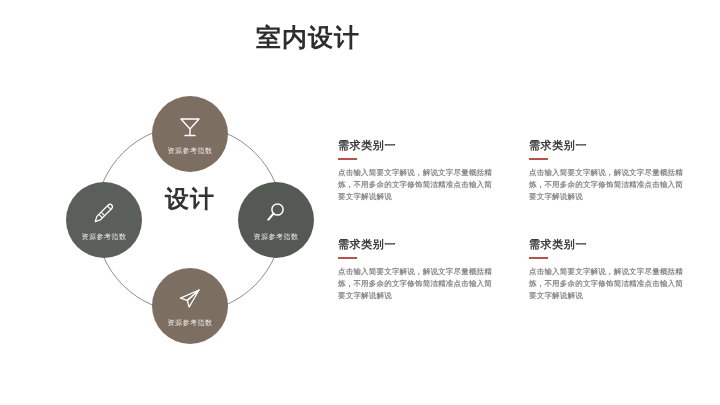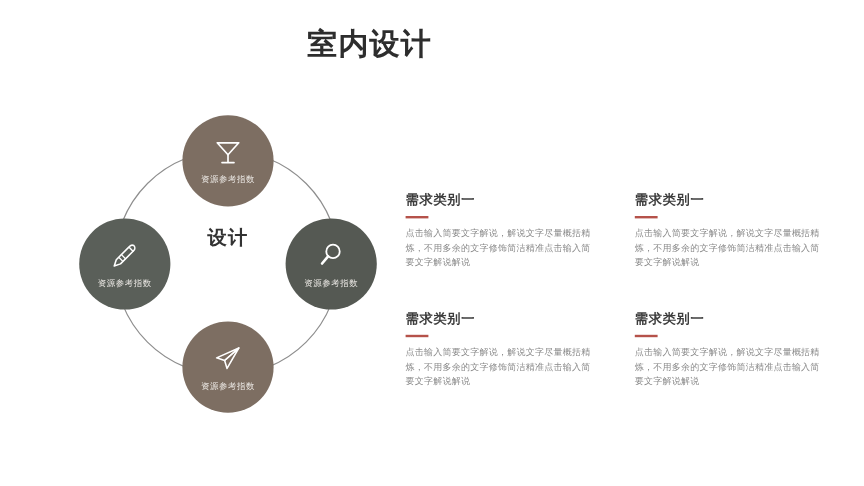--- a/index.html
+++ b/index.html
@@ -88,38 +88,37 @@
     line-height: 9px;
     white-space: nowrap;
   }
 
   .center-text {
     position: absolute;
     left: 83px;
     top: 96px;
     width: 90px;
     text-align: center;
-    font-size: 16px;
+    font-size: 24px;
     font-weight: bold;
     color: #333333;
     line-height: 21px;
     letter-spacing: 1px;
   }
 
   
   .blocks {
     position: absolute;
     left: 338px;
     top: 138px;
     width: 366px;
     display: grid;
     grid-template-columns: 175px 175px;
     grid-column-gap: 16px;
     grid-row-gap: 34px;
-    margin-top: 22px;
   }
   .block { width: 160px; }
   .block-title {
     font-size: 11px;
     font-weight: bold;
     color: #3d3d3d;
     letter-spacing: 0.6px;
     line-height: 14px;
     margin: 0;
   }
@@ -128,20 +127,21 @@
     height: 2px;
     background: #b5524a;
     margin: 6px 0 7px 0;
   }
   .block-body {
     font-size: 7.5px;
     color: #8a8a8a;
     line-height: 12px;
     letter-spacing: 0.2px;
     margin: 0;
+    font-weight: bold;
   }
 </style>
 </head>
 <body>
 
 <div class="header">
   <h1 class="page-title">室内设计</h1>
 </div>
 
 <div class="diagram">

